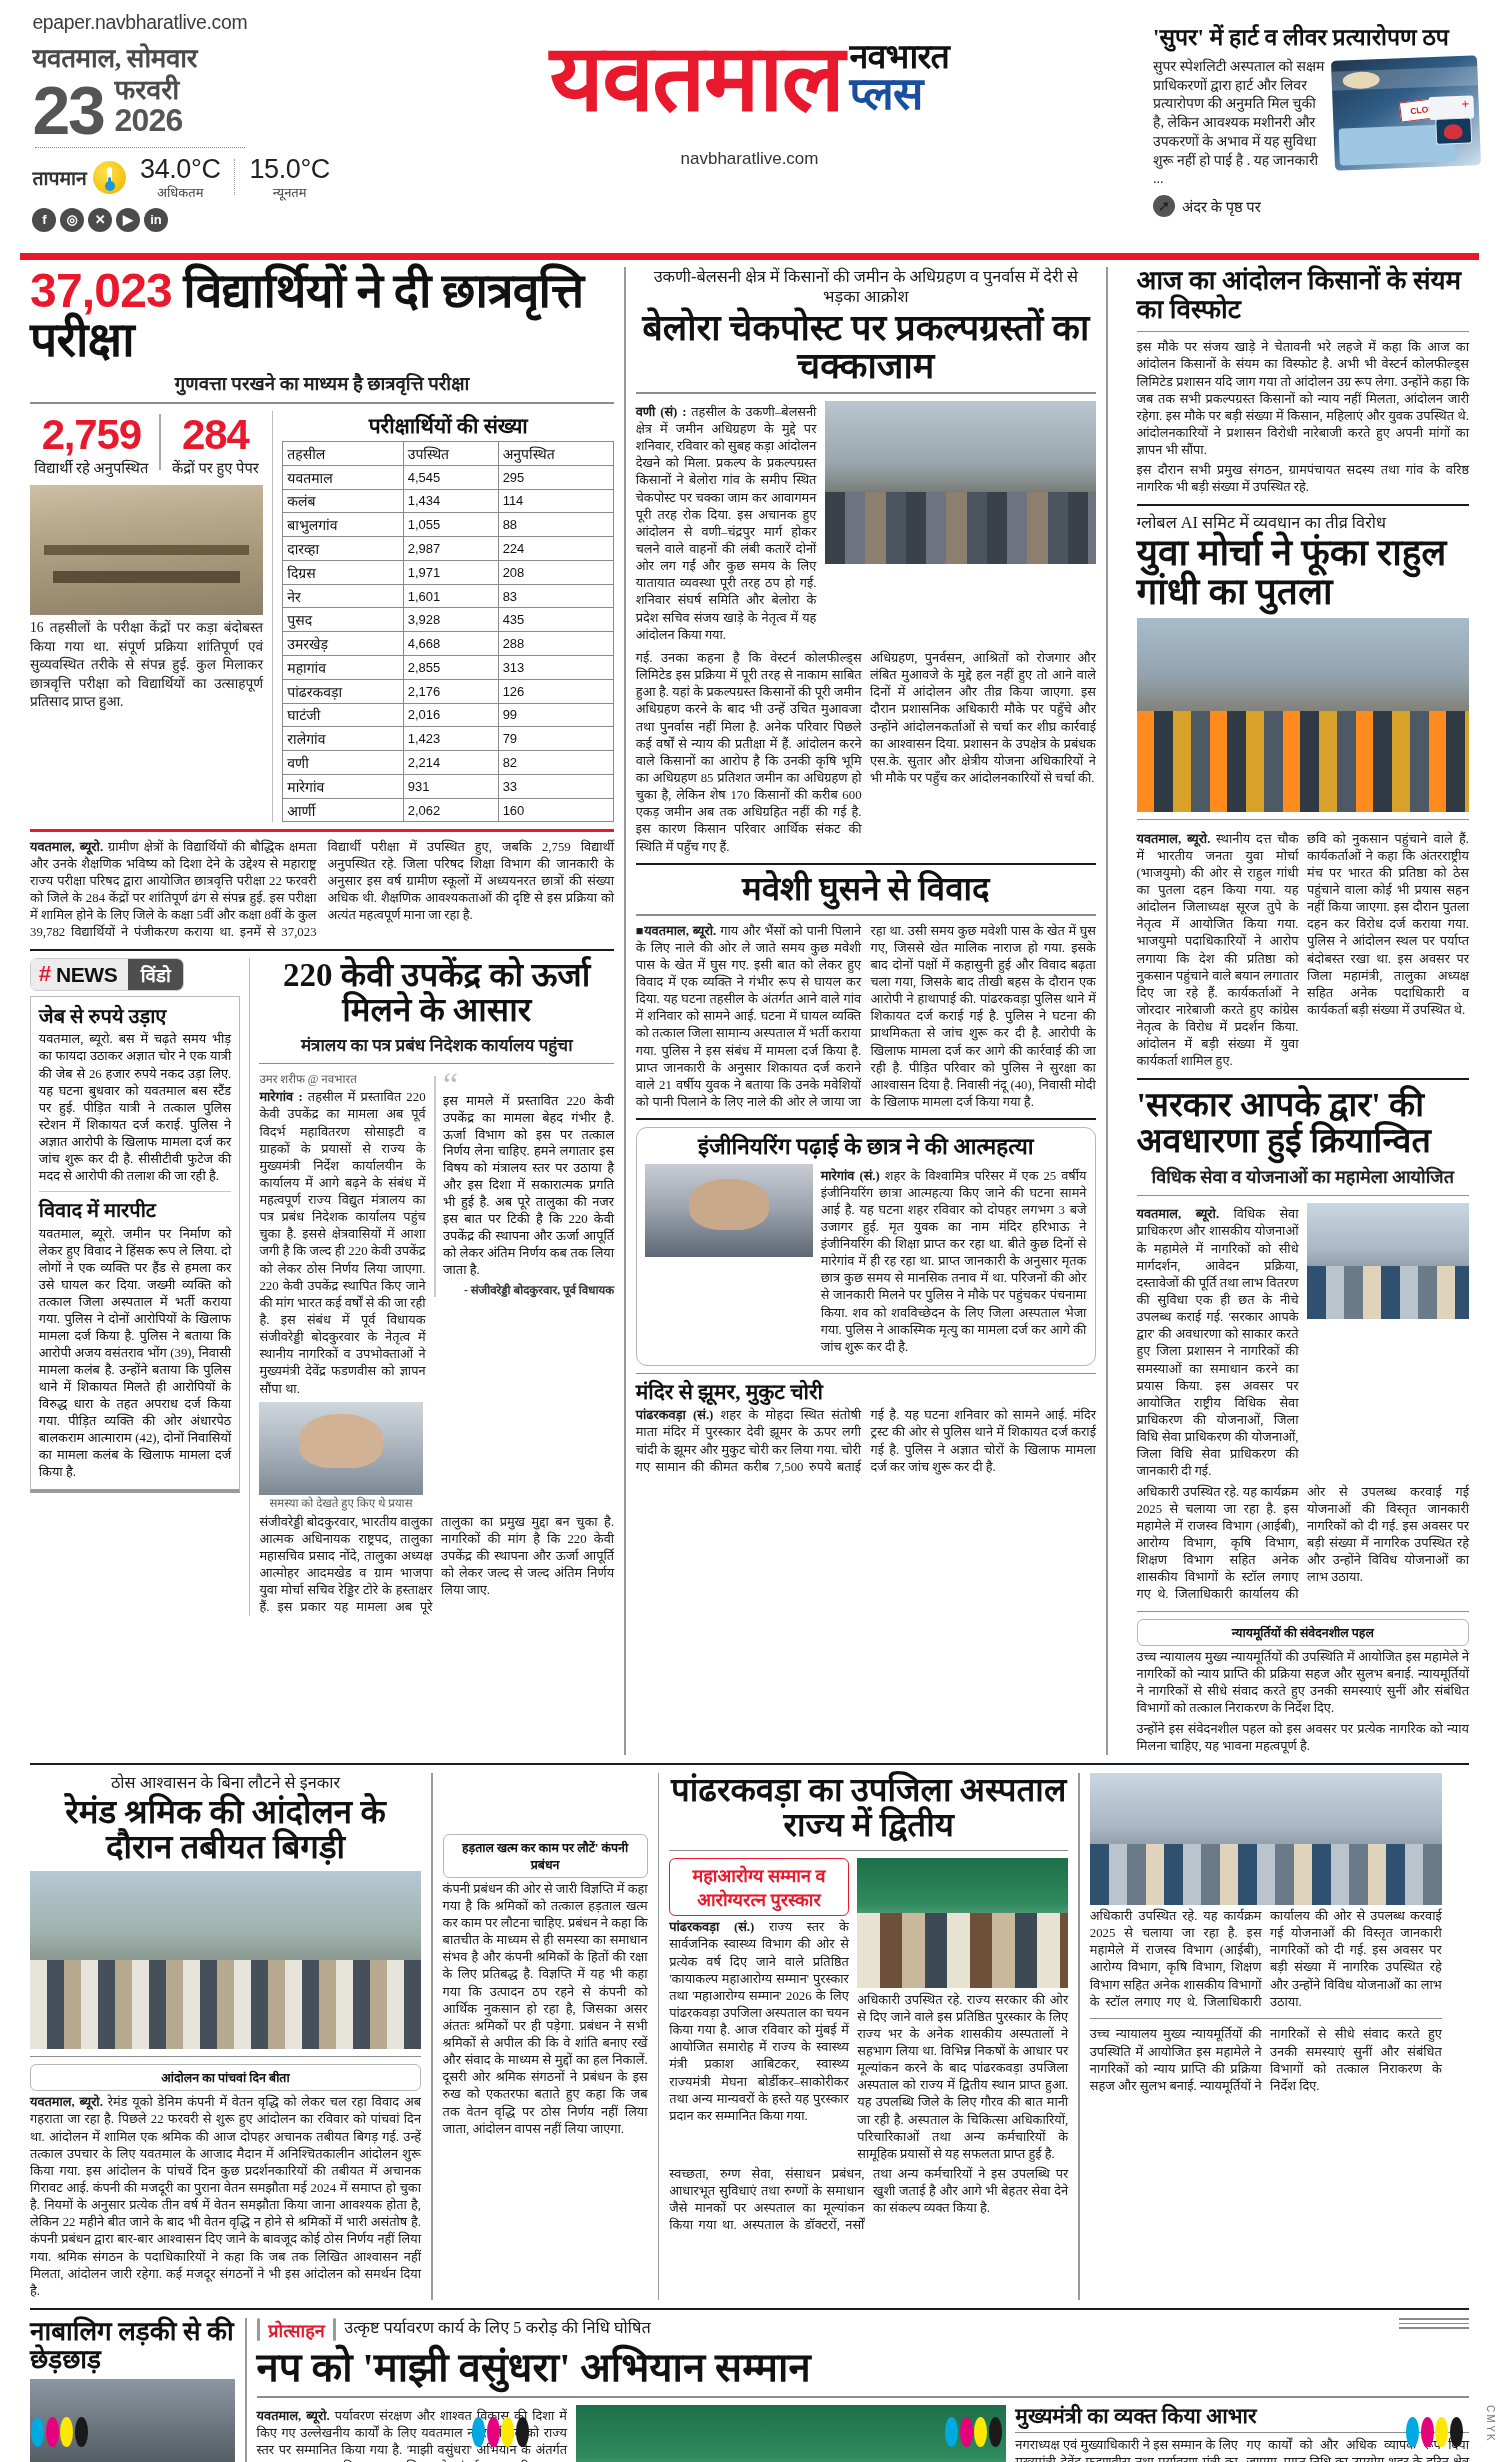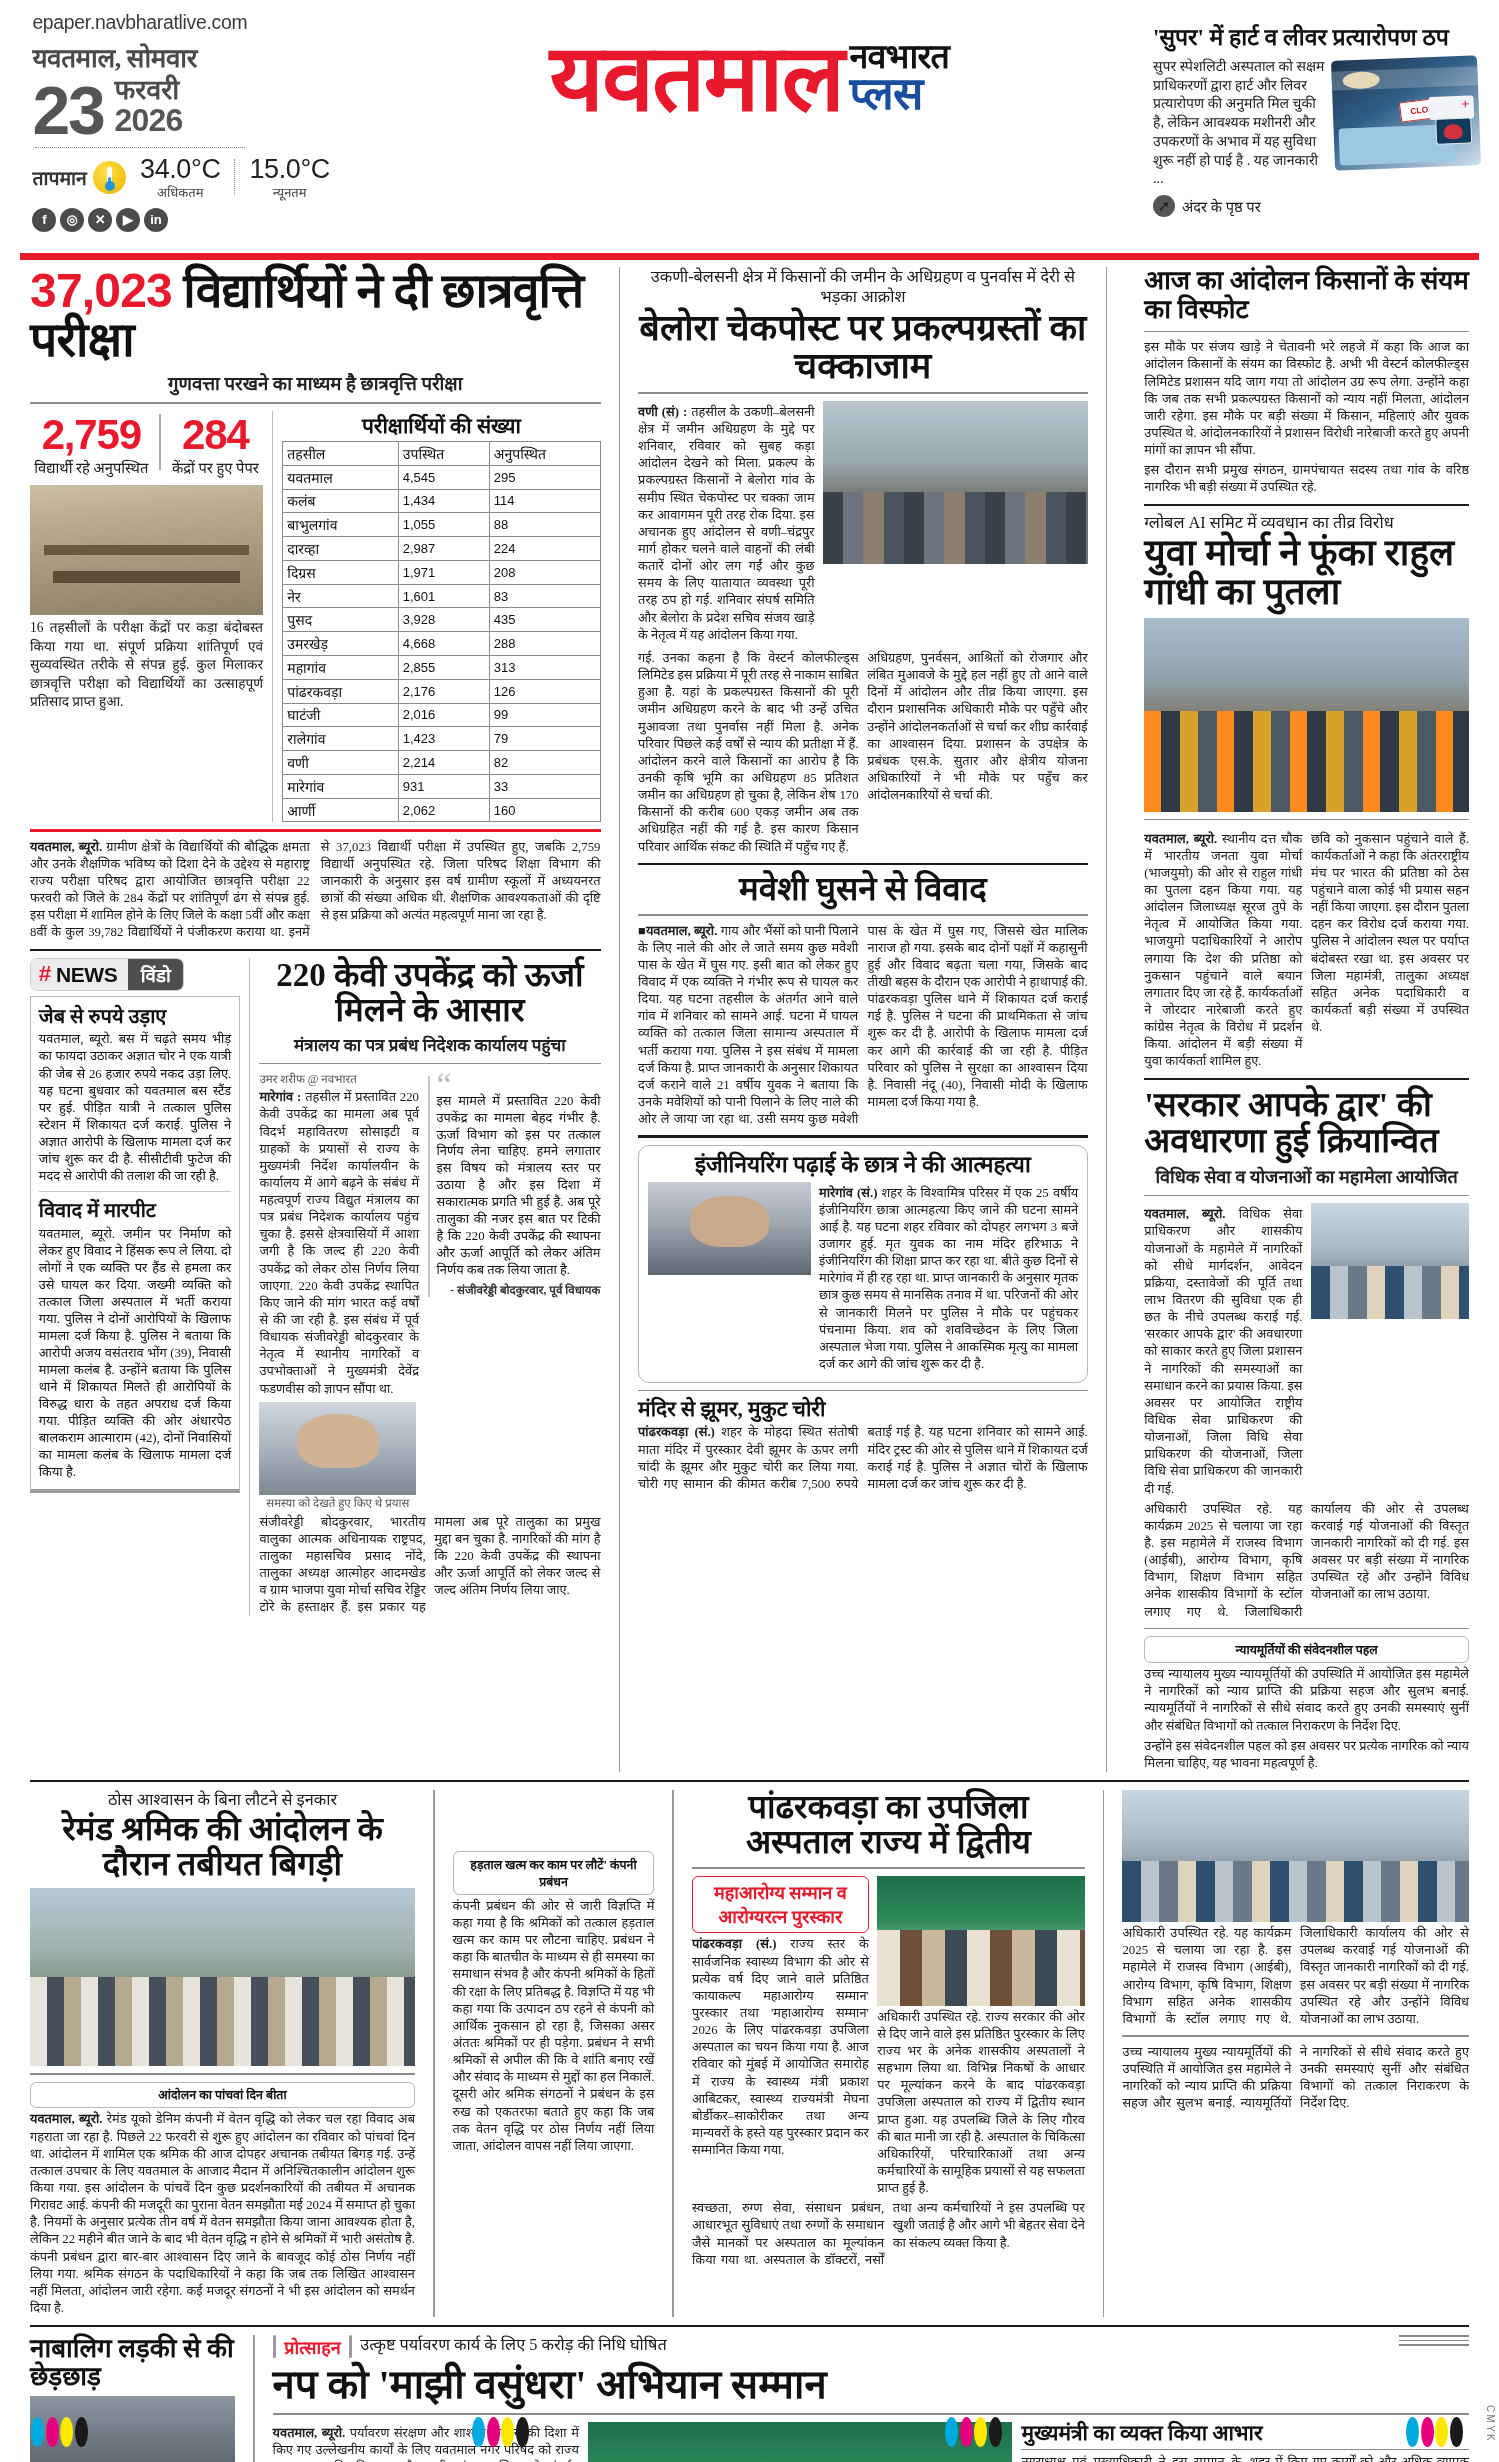--- a/index.html
+++ b/index.html
@@ -59,21 +59,21 @@
   .teaser-img .heart{position:absolute;right:7.8px;bottom:22px;width:36px;height:26px;background:#123a5c;border:1.6px solid #dfe9f2;border-radius:3.1px;}
   .teaser-img .heart::after{content:"";position:absolute;left:7px;top:4.7px;width:18.6px;height:15.5px;background:#d4323e;border-radius:50% 50% 50% 50%/60% 60% 40% 40%;}
   .teaser-img .lamp{position:absolute;left:11px;top:12.4px;width:37px;height:17px;background:#e6d9b8;border-radius:50%;}
   .teaser-more { display: flex; align-items: center; gap: 7px; margin-top: 5.4px; }
   .arrow-badge { width: 22px; height: 22px; border-radius: 50%; background: #555; color: #fff; display: flex; align-items: center; justify-content: center; font-size: 13px; }
   .teaser-more span { font-size: 14.7px; color: #1b1b1b; }
 
   .red-rule { height: 7px; background: #e8192c; margin: 4.7px 0 0 0; }
 
   
-  .cols { display: flex; gap: 8px; }
+  .cols { display: flex; gap: 0; }
   .col { padding: 0 10px; }
   .vdiv { width: 1.6px; background: #9a9a9a; flex: 0 0 1.6px; }
   .hdiv { height: 1.6px; background: #8d8d8d; margin: 7px 0; }
   .hdiv-dark { height: 2.3px; background: #1b1b1b; margin: 7px 0; }
 
   .kicker { font-size: 16.3px; text-align: center; color: #1b1b1b; line-height: 1.2; margin-bottom: 2.3px; }
   .kicker-l { font-size: 16.3px; color: #1b1b1b; line-height: 1.25; }
   h1.lead { font-size: 48px; font-weight: 700; line-height: 1.02; letter-spacing: -0.8px; color: #111; }
   h1.lead .num { color: #e8192c; font-family: "Liberation Sans", sans-serif; }
   h2.hl { font-size: 33px; font-weight: 700; line-height: 1.06; color: #111; }
@@ -203,20 +203,21 @@
     </div>
 
     <div class="mh-center">
       <div class="logo-wrap">
         <div class="logo-main">यवतमाल</div>
         <div class="logo-side">
           <div class="logo-nav">नवभारत</div>
           <div class="logo-plus">प्लस</div>
         </div>
       </div>
+      <div class="site-line">navbharatlive.com</div>
     </div>
 
     <div class="mh-right">
       <div class="teaser-h">'सुपर' में हार्ट व लीवर प्रत्यारोपण ठप</div>
       <div class="teaser-body">
         <div class="teaser-txt">सुपर स्पेशलिटी अस्पताल को सक्षम प्राधिकरणों द्वारा हार्ट और लिवर प्रत्यारोपण की अनुमति मिल चुकी है, लेकिन आवश्यक मशीनरी और उपकरणों के अभाव में यह सुविधा शुरू नहीं हो पाई है . यह जानकारी ...</div>
         <div class="teaser-img">
           <div class="band"></div>
             <div class="lamp"></div>
           <div class="sign">CLOSED</div>

